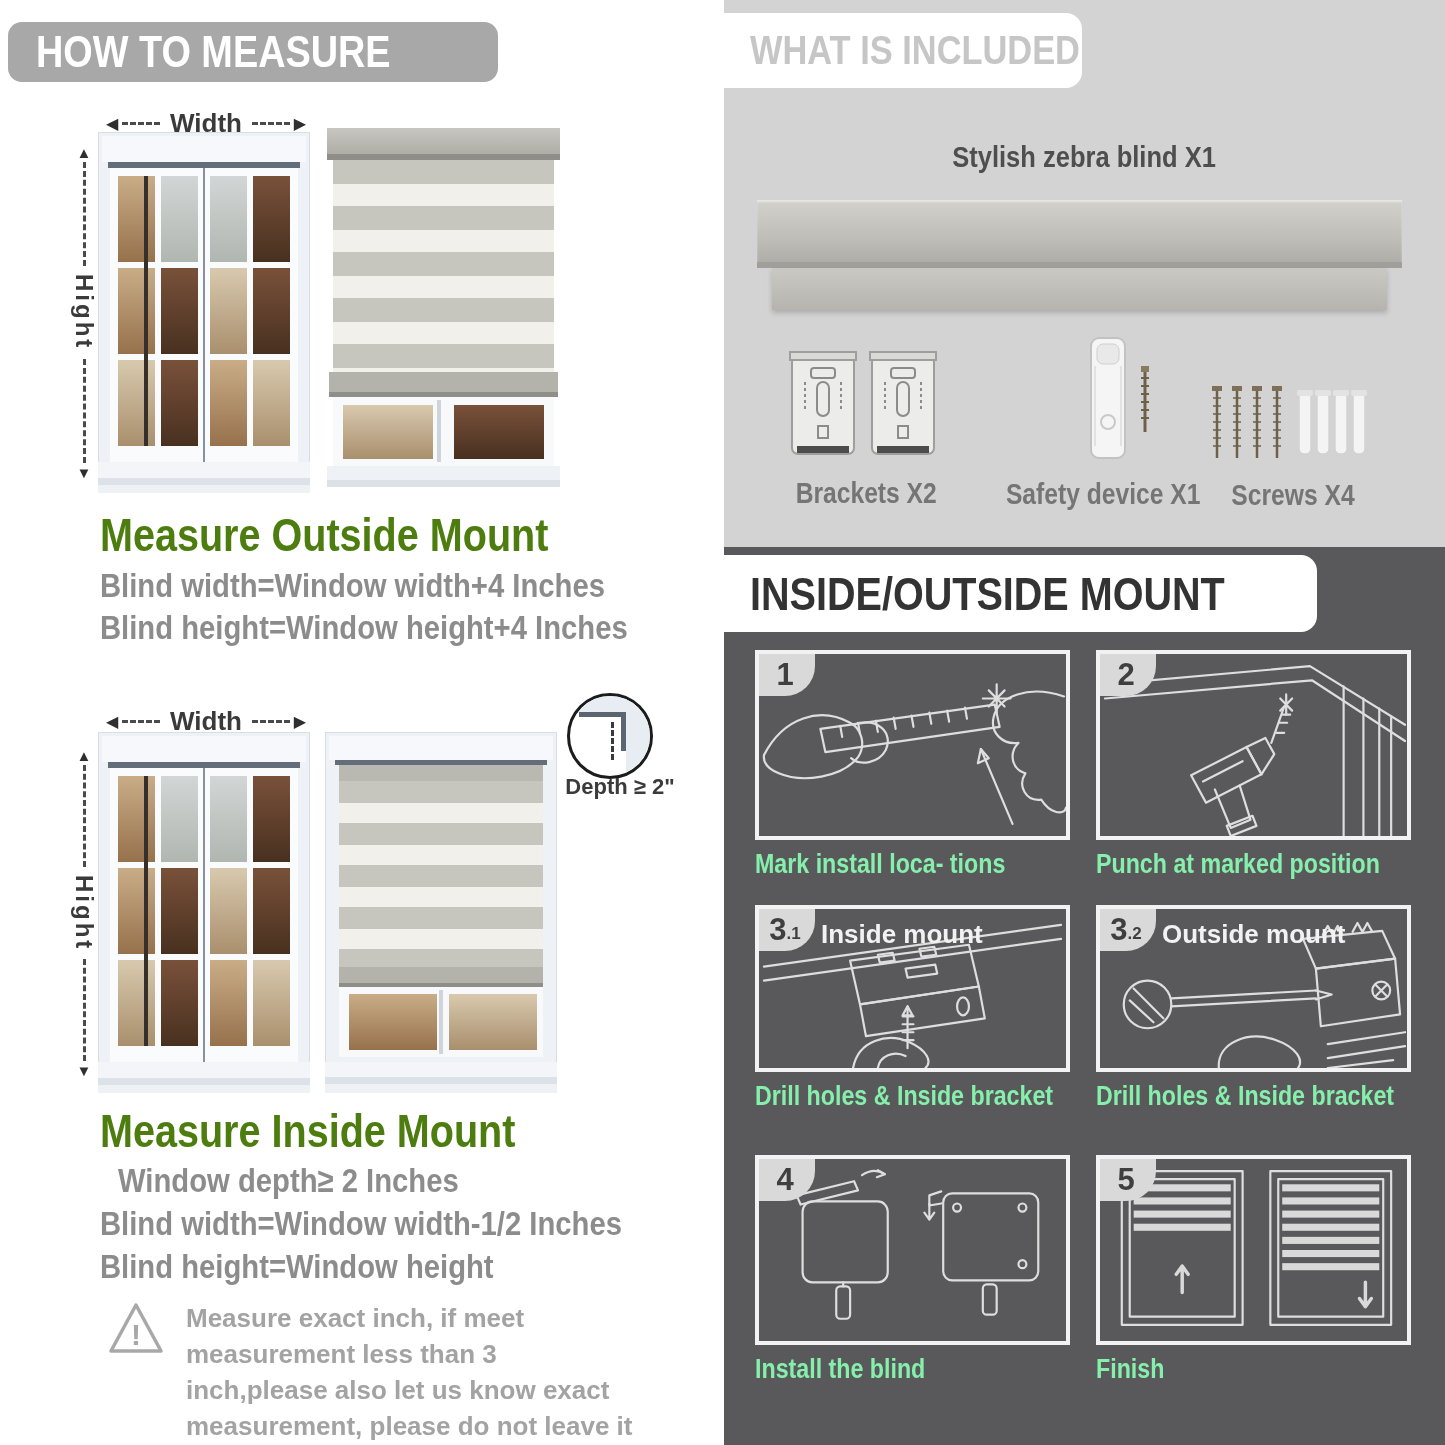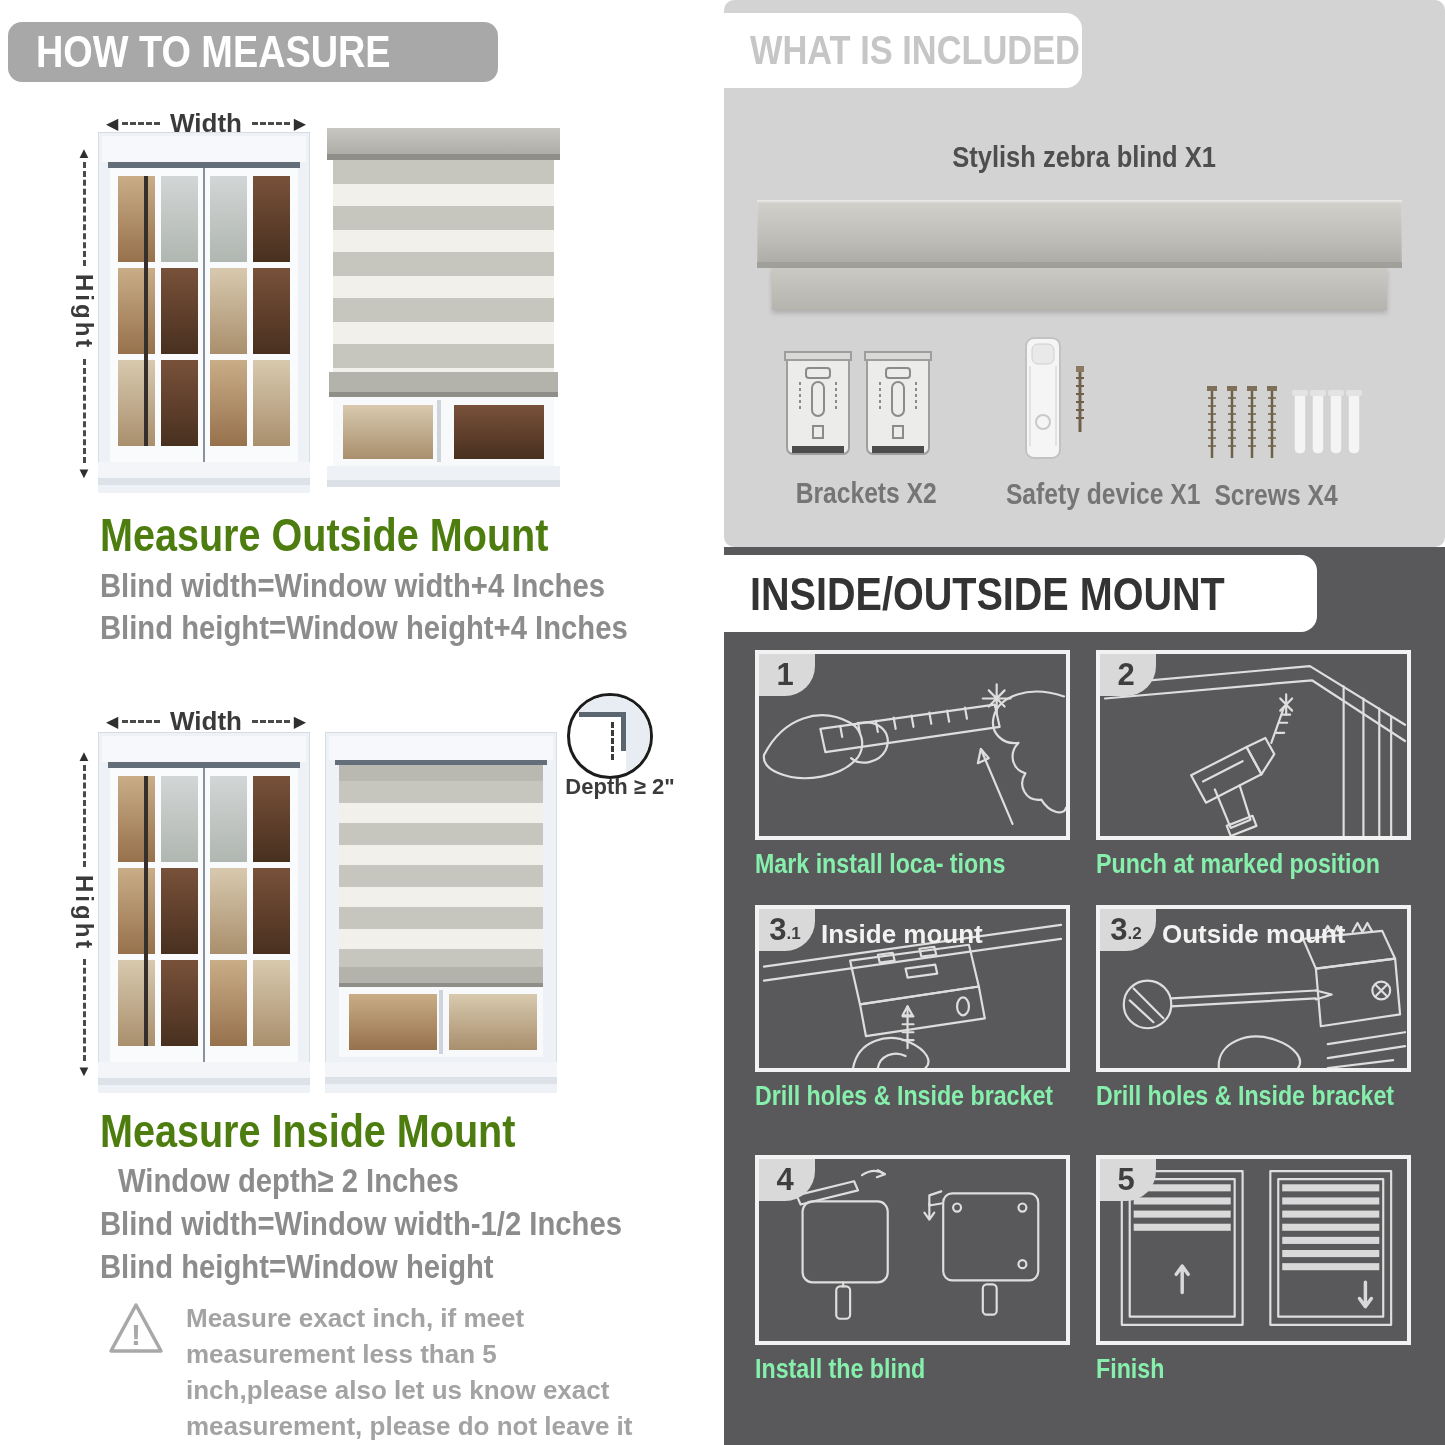--- a/index.html
+++ b/index.html
@@ -36,32 +36,32 @@
   .depth-circle .ddark{position:absolute;top:16px;right:24px;width:52%;height:42%;
        border-top:5px solid #5a6570;border-right:5px solid #5a6570;}
   .depth-circle .ddash{position:absolute;top:26px;right:36px;height:48%;width:0;border-left:3px dashed #3a3a3a;}
   .depth-label{position:absolute;left:560px;top:774px;width:120px;text-align:center;font-size:22px;
        font-weight:bold;color:#3b3b3b;}
 
   .warning{position:absolute;left:108px;top:1300px;display:flex;align-items:flex-start;}
   .warn-text{margin-left:22px;width:452px;color:#a3a3a3;font-weight:bold;font-size:26px;line-height:36px;}
 
   
-  .right-top{position:absolute;left:724px;top:0;width:721px;height:547px;background:#d3d3d4;border-radius:10px;}
+  .right-top{position:absolute;left:724px;top:0;width:721px;height:547px;background:#d3d3d4;}
   .banner-white{position:absolute;left:0;top:13px;width:358px;height:75px;background:#fff;
        border-radius:0 16px 16px 0;display:flex;align-items:center;padding-left:26px;box-sizing:border-box;}
   .banner-white .t{color:#c6c6c6;font-weight:bold;font-size:40px;}
   .product-title{position:absolute;left:0;top:140px;width:721px;text-align:center;color:#4e4e4e;
        font-weight:bold;font-size:30px;}
   .rail-top{position:absolute;left:33px;top:200px;width:645px;height:62px;
        background:linear-gradient(180deg,#d2d1cc,#bdbcb6 65%,#aeada7);
        border-bottom:6px solid #a19f99;box-shadow:inset 0 2px 2px rgba(255,255,255,.5);}
   .rail-bottom{position:absolute;left:48px;top:268px;width:615px;height:42px;
        background:linear-gradient(180deg,#cac9c3,#b5b4ae);box-shadow:0 3px 5px rgba(0,0,0,.18);}
-  .item{position:absolute;text-align:left;}
+  .item{position:absolute;text-align:right;}
   .item .lbl{display:block;margin-top:10px;color:#757575;font-weight:bold;font-size:29px;}
 
   
   .right-bottom{position:absolute;left:724px;top:547px;width:721px;height:898px;background:#59595b;}
   .banner-dark{position:absolute;left:0;top:8px;width:593px;height:77px;background:#fff;
        border-radius:0 16px 16px 0;display:flex;align-items:center;padding-left:26px;box-sizing:border-box;}
   .banner-dark .t{color:#333;font-weight:bold;font-size:46px;}
 
   .panel-wrap{position:absolute;width:315px;}
   .panel{position:relative;border:4px solid #f2f2f2;box-sizing:border-box;width:315px;}
@@ -238,21 +238,21 @@
   <div class="subline" style="top:1206px;">
     <span class="cond">Blind width=Window width-1/2 Inches</span></div>
   <div class="subline" style="top:1249px;">
     <span class="cond">Blind height=Window height</span></div>
 
   <div class="warning">
     <svg width="56" height="56" viewBox="0 0 56 56">
       <polygon points="28,5 53,51 3,51" fill="none" stroke="#a8a8a8" stroke-width="3.5" stroke-linejoin="round"></polygon>
       <text x="28" y="45" text-anchor="middle" font-size="30" font-weight="bold" fill="#a8a8a8">!</text>
     </svg>
-    <div class="warn-text">Measure exact inch, if meet measurement less than 5 inch,please also let us know exact measurement, please do not leave it</div>
+    <div class="warn-text">Measure exact inch, if meet measurement less than 3 inch,please also let us know exact measurement, please do not leave it</div>
   </div>
 
   <div class="right-top">
     <div class="banner-white">
       <span class="t cond">WHAT IS INCLUDED</span>
     </div>
     <div class="product-title">
       <span class="condc">Stylish zebra blind X1</span></div>
     <div class="rail-top"></div>
     <div class="rail-bottom"></div>

